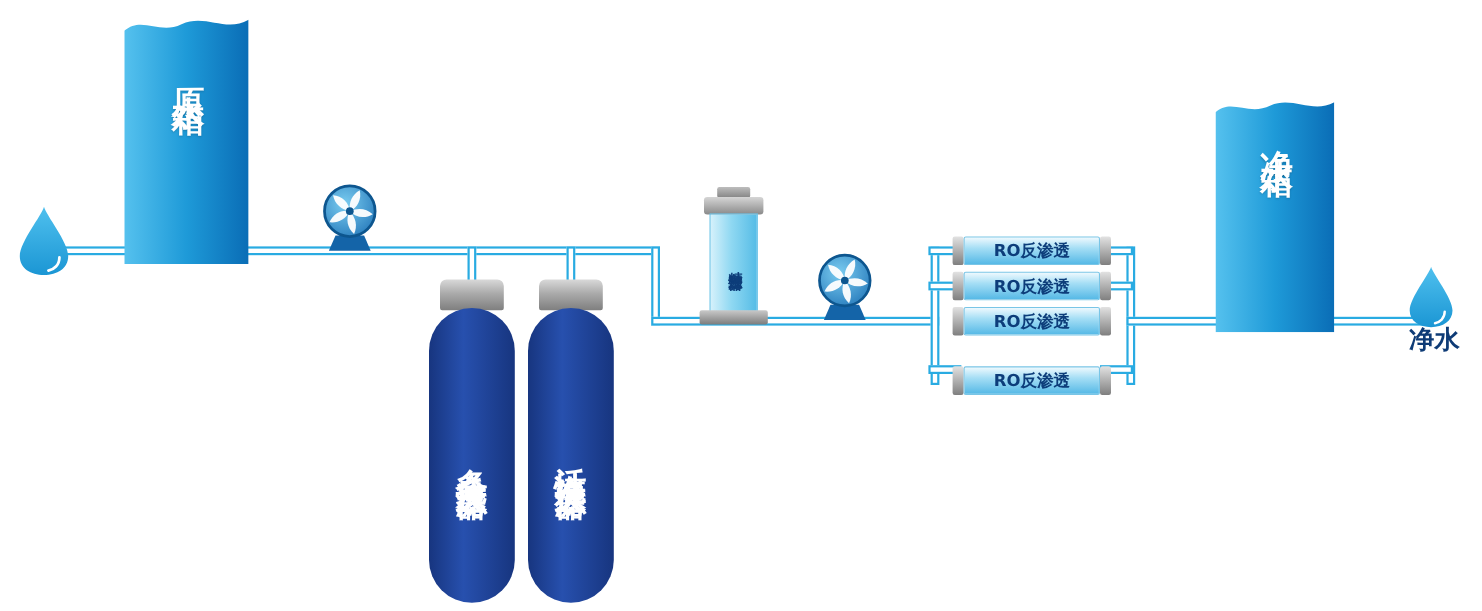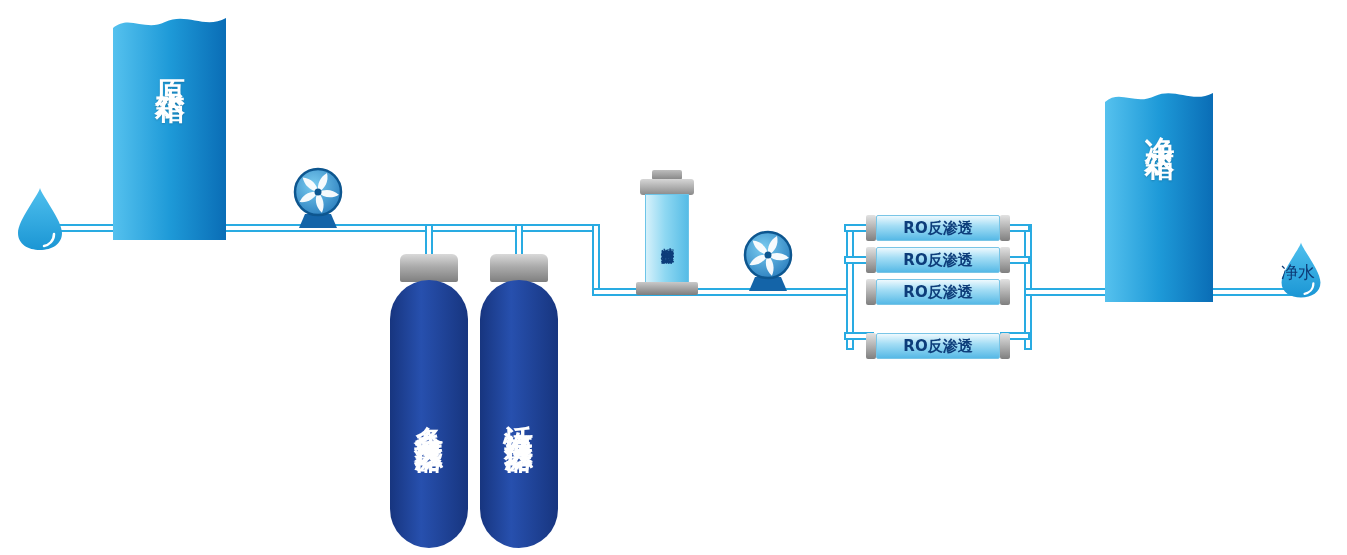--- a/index.html
+++ b/index.html
@@ -43,21 +43,21 @@
 
   
   .ro-unit { position:absolute; width:144px; height:26px; display:flex; z-index:2;justify-content:space-between; }
   .ro-cap { width:10px; background:linear-gradient(180deg,#e2e2e2,#7f7f7f); border-radius:2px; }
   .ro-body { flex:1; background:linear-gradient(180deg,#eef9fe 0%,#a5def5 40%,#56b9e6 100%);
     border:1px solid #79c5e6; border-radius:2px; display:flex; align-items:center; justify-content:center; }
   .ro-label { font-size:15px; font-weight:bold; color:#0d3d7a; white-space:nowrap; }
 
   
   .drop { position:absolute; z-index:2; }
-  .drop-label { position:absolute; font-weight:normal; font-size:17px; color:#0e3b76; z-index:3; white-space:nowrap; }
+  .drop-label { position:absolute; font-weight:bold; font-size:23px; color:#0e3b76; z-index:3; white-space:nowrap;margin-top:32px; }
 </style>
 </head>
 <body>
 
 <svg width="0" height="0" style="position:absolute">
   <defs>
     <linearGradient id="tankGrad" x1="0" y1="0" x2="1" y2="0">
       <stop offset="0" stop-color="#55c1ee"></stop>
       <stop offset="0.5" stop-color="#1e9ad8"></stop>
       <stop offset="1" stop-color="#0a6db6"></stop>

